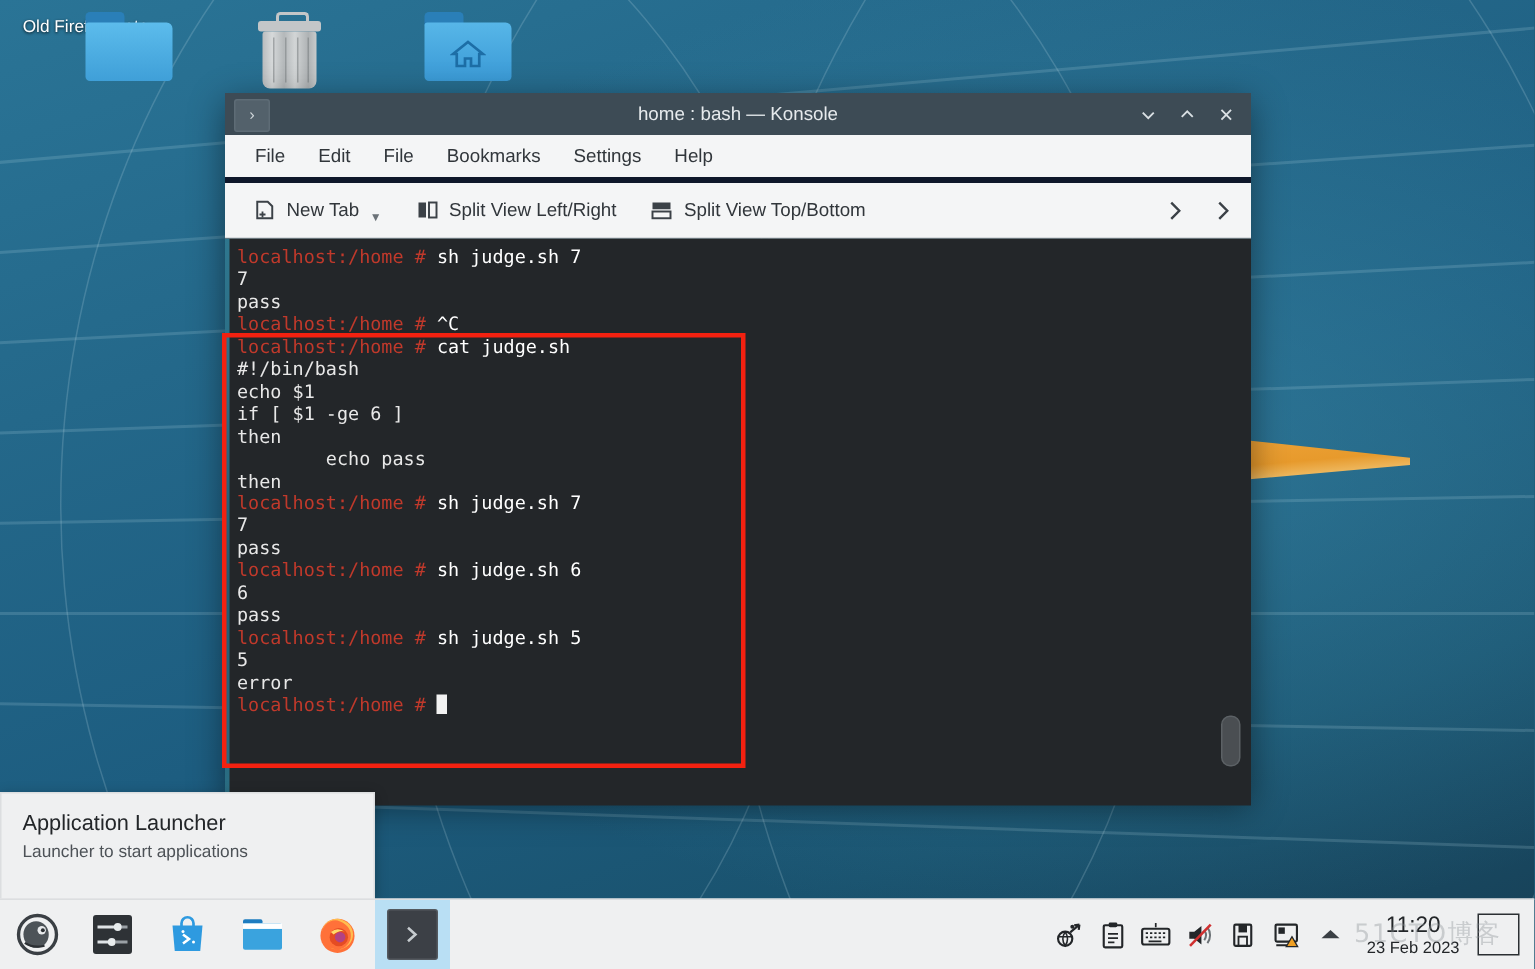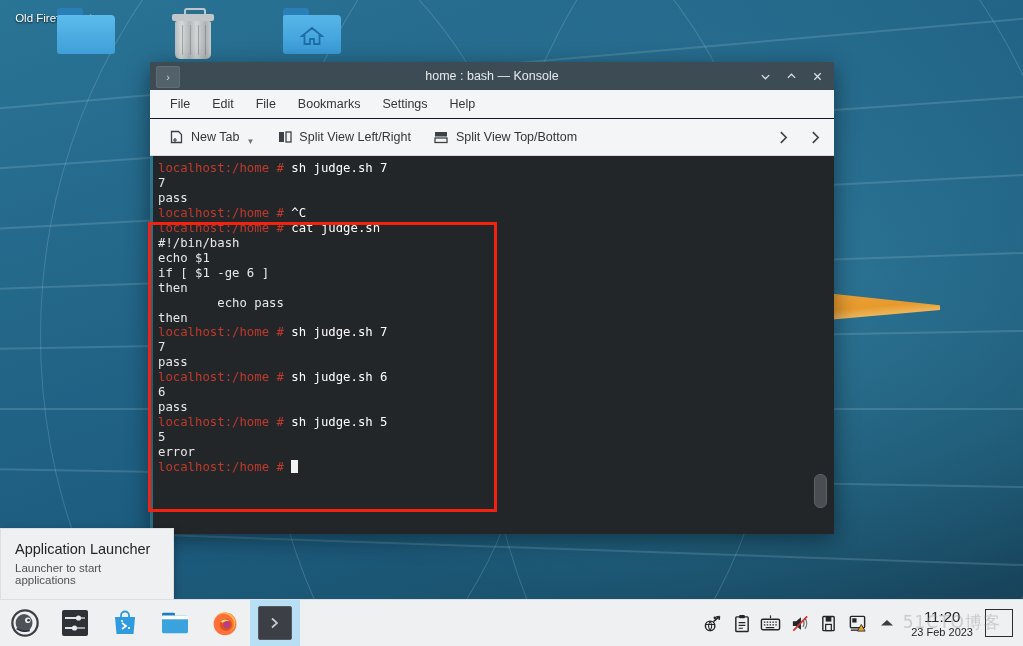--- a/index.html
+++ b/index.html
@@ -97,21 +97,21 @@
     background:#53616b;border:1px solid #5e6c76;border-radius:2px;
     display:flex;align-items:center;justify-content:center;
     color:#cfd6da;font-size:11px;
   }
   #win-buttons{position:absolute;right:4px;top:0;height:28px;display:flex;align-items:center;}
   #win-buttons .wb{
     width:26px;height:28px;display:flex;align-items:center;justify-content:center;
     color:#d9dfe3;font-size:12px;
   }
   #menubar{
-    height:28px;background:#f4f5f6;border-bottom:1px solid #0f172a;
+    height:28px;background:#f4f5f6;border-bottom:4px solid #0f172a;
     display:flex;align-items:center;padding-left:10px;gap:2px;
   }
   #menubar .mi{
     font-size:12.5px;color:#31363b;padding:4px 10px;border-radius:2px;
   }
   #toolbar{
     height:36px;background:#f4f5f6;border-bottom:1px solid #d9dcdf;
     display:flex;align-items:center;padding-left:10px;position:relative;
   }
   #toolbar .tb{
@@ -150,21 +150,21 @@
     background:#4a4e52;border:1px solid #5c6165;border-radius:6px;
   }
   #redbox{
     position:absolute;left:148px;top:222px;width:349px;height:290px;
     border:3px solid #f32110;box-sizing:border-box;pointer-events:none;
     z-index:40;
   }
 
   
   #tooltip{
-    position:absolute;left:0px;top:528px;width:174px;height:72px;
+    position:absolute;left:0px;top:528px;width:250px;height:72px;
     background:#eff0f1;border:1px solid #dcdee0;
     box-shadow:0 2px 8px rgba(0,0,0,.28);
     padding:10px 14px;box-sizing:border-box;
   }
   #tooltip .t1{font-size:14.5px;color:#232629;line-height:20px;}
   #tooltip .t2{font-size:11.5px;color:#4d5257;margin-top:3px;}
 
   
   #panel{
     position:absolute;left:0;bottom:0;width:1023px;height:46px;

